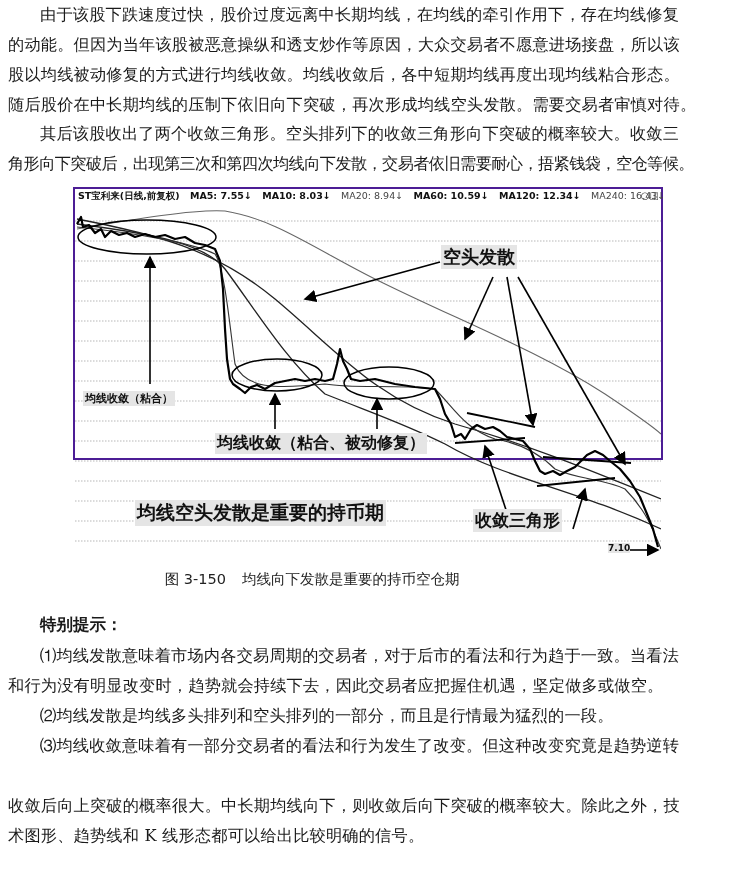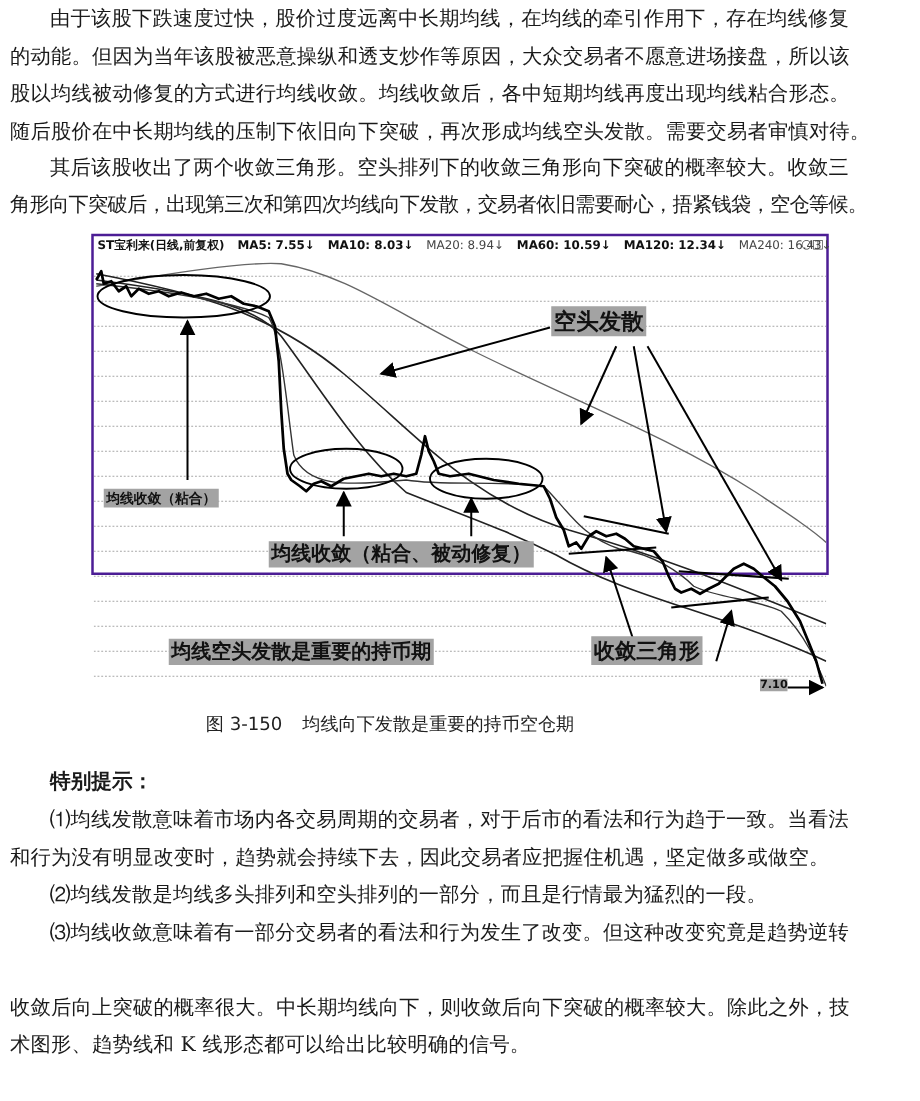--- a/index.html
+++ b/index.html
@@ -29,21 +29,21 @@
   }
   .fig-header span { margin-right: 7px; }
   .fig-header .light { font-weight: normal; color: #444; }
   .fig-icons {
     position: absolute; right: 2px; top: 1px; font-size: 10px; color: #444;
     font-family: "DejaVu Sans", sans-serif;
   }
   .fig-svg { position: absolute; left: 0; top: 0; }
   .annot {
     position: absolute; font-family: "DejaVu Sans", "Liberation Sans", sans-serif;
-    font-weight: bold; color: #111; white-space: nowrap; background: #a3a3a3;
+    font-weight: bold; color: #111; white-space: nowrap; background: #e5e5e5;
     padding: 0 2px;
   }
   .caption {
     position: absolute; top: 570px; left: 0; width: 624px; text-align: center;
     font-family: "DejaVu Sans", "Liberation Sans", sans-serif;
     font-size: 14.5px; color: #222;
   }
   .caption .num { margin-right: 16px; }
 </style>
 </head>
@@ -131,21 +131,21 @@
     <span>MA120: 12.34↓</span>
     <span class="light">MA240: 16.43↓</span>
   </div>
   <div class="fig-icons">
     <span>○</span><span>◫</span>
   </div>
 
   <div class="annot" style="left:366px; top:56px; font-size:18px;">空头发散</div>
   <div class="annot" style="left:8px; top:202px; font-size:11px;">均线收敛（粘合）</div>
   <div class="annot" style="left:140px; top:244px; font-size:16px;">均线收敛（粘合、被动修复）</div>
-  <div class="annot" style="left:60px; top:322px; font-size:16px;text-align:center;">均线空头发散是重要的持币期</div>
+  <div class="annot" style="left:60px; top:311px; font-size:19px;text-align:center;">均线空头发散是重要的持币期</div>
   <div class="annot" style="left:398px; top:320px; font-size:17px;">收敛三角形</div>
   <div class="annot" style="left:533px; top:354px; font-size:9px; padding:0;">7.10</div>
 </div>
 
 <div class="caption">
   <span class="num">图 3-150</span><span>均线向下发散是重要的持币空仓期</span>
 </div>
 
 <div class="heading" style="top:614px;">特别提示：</div>
 

